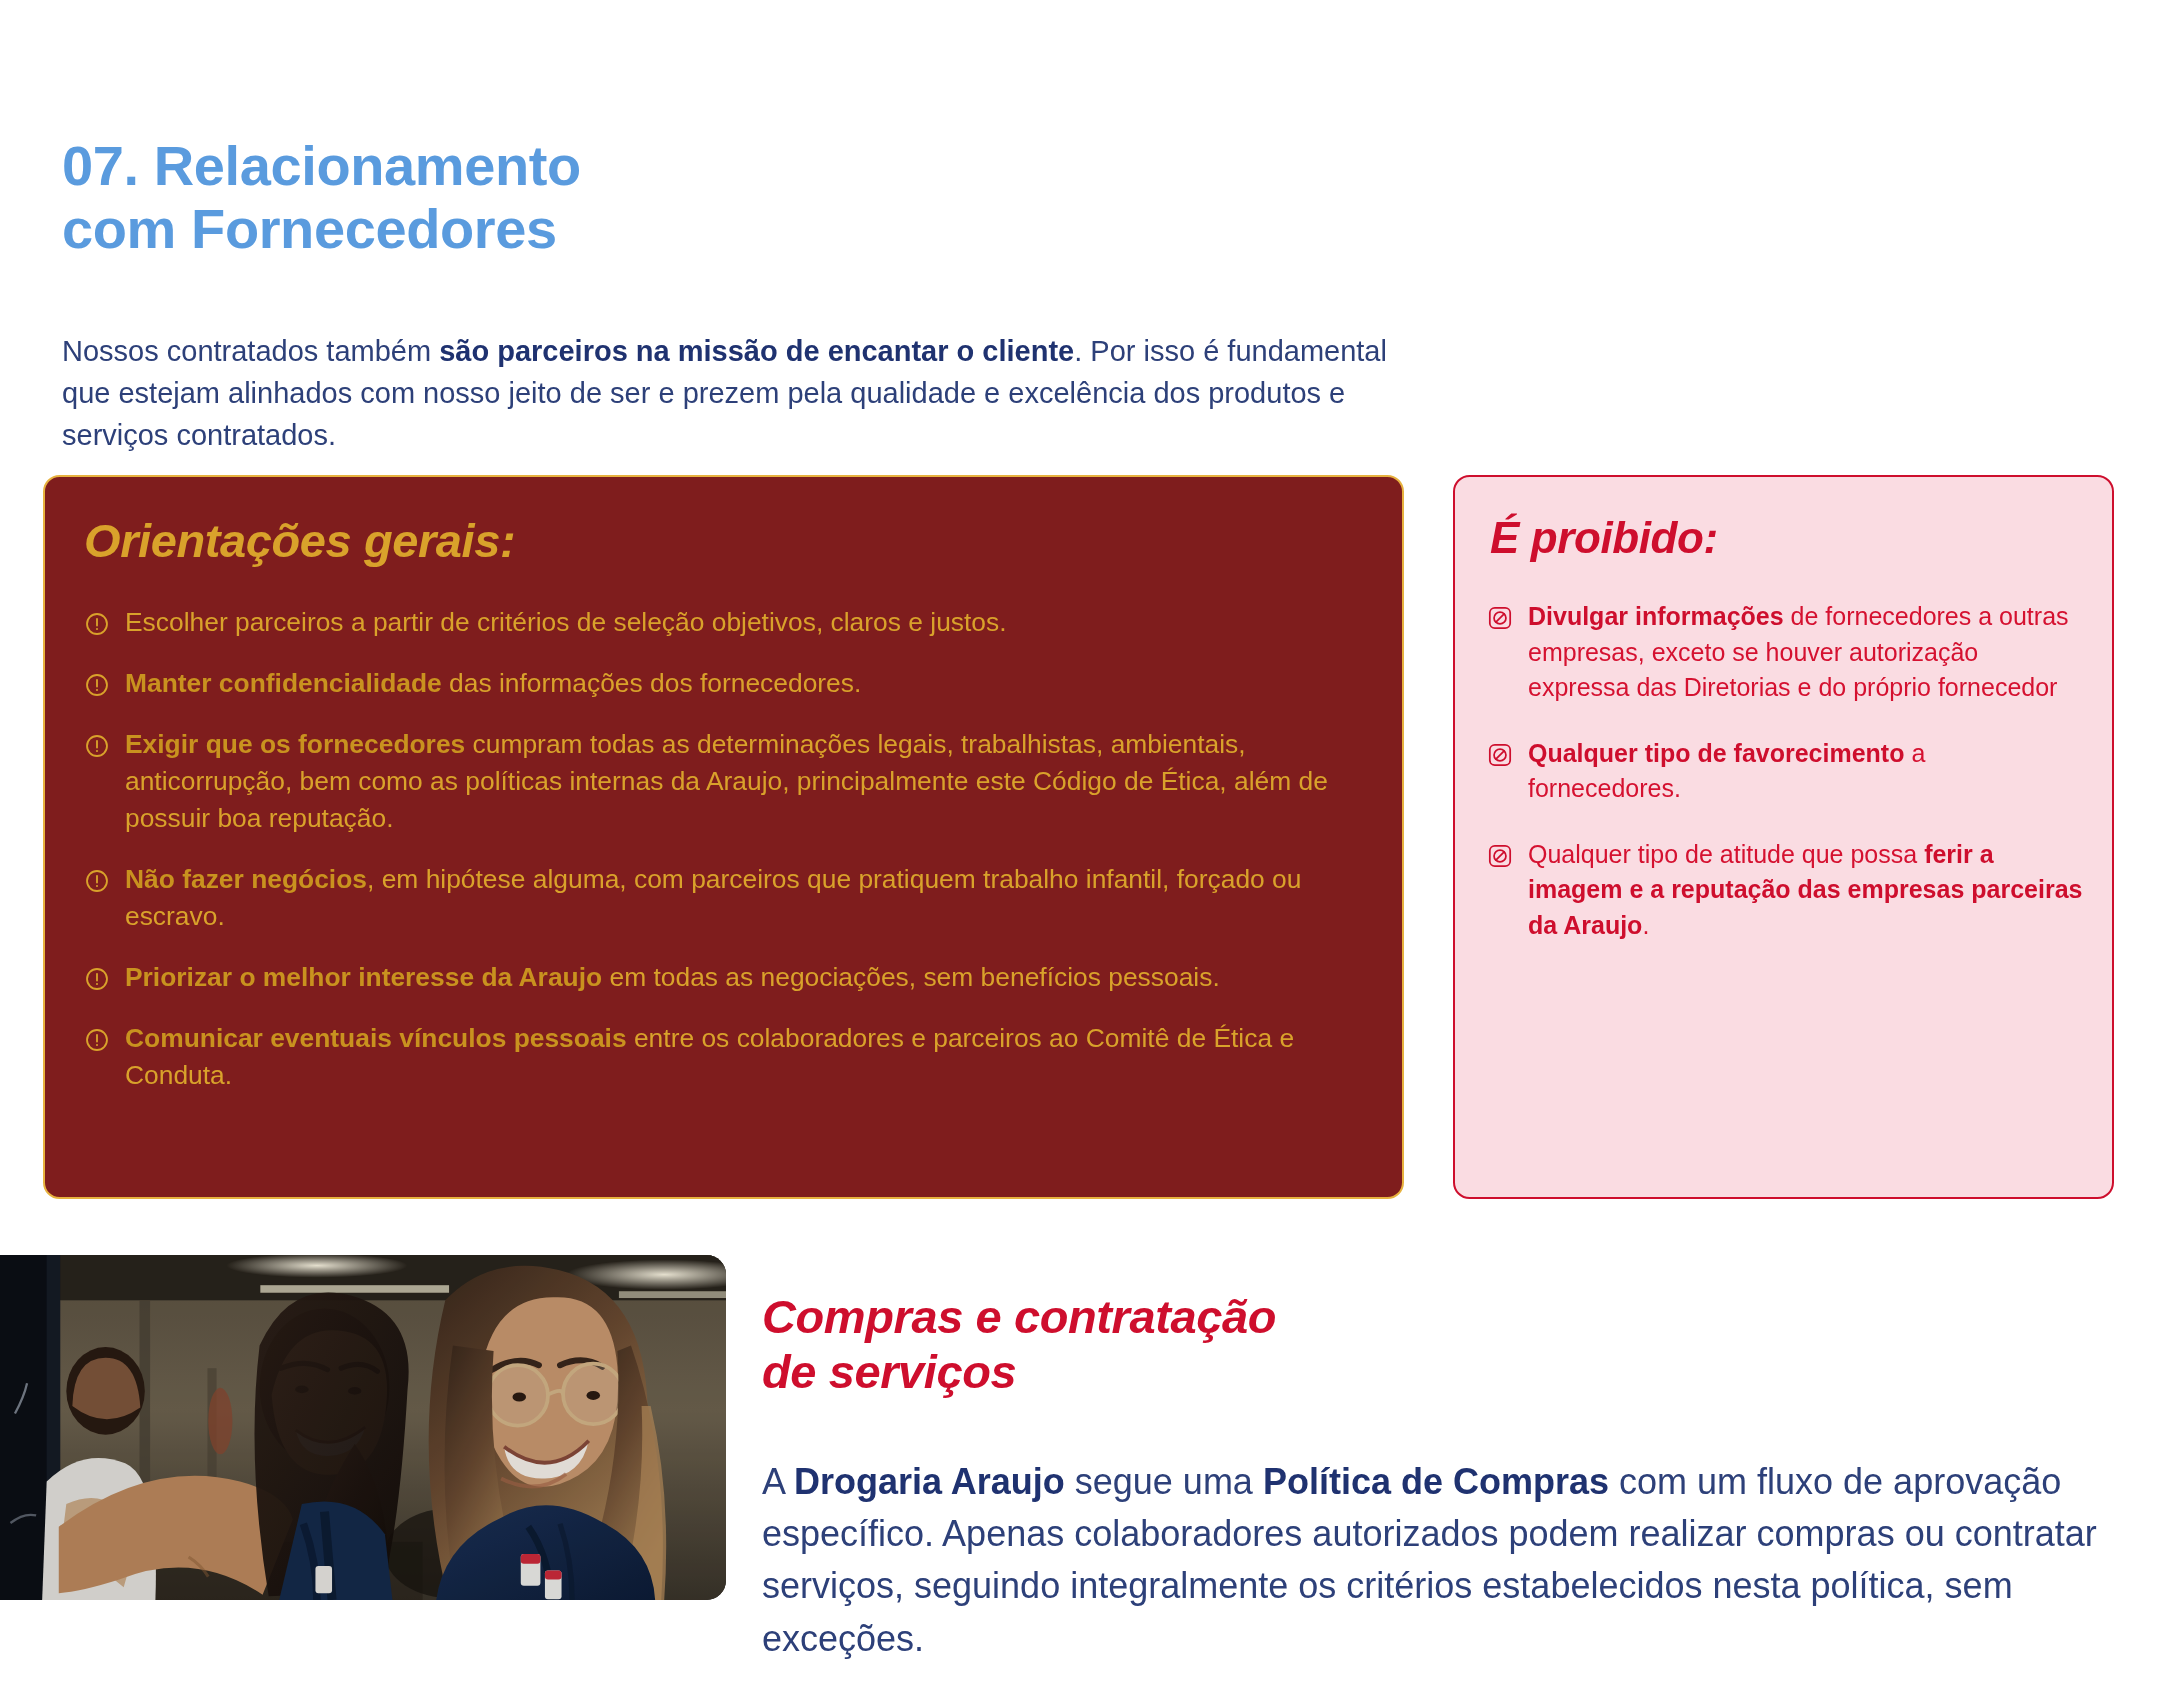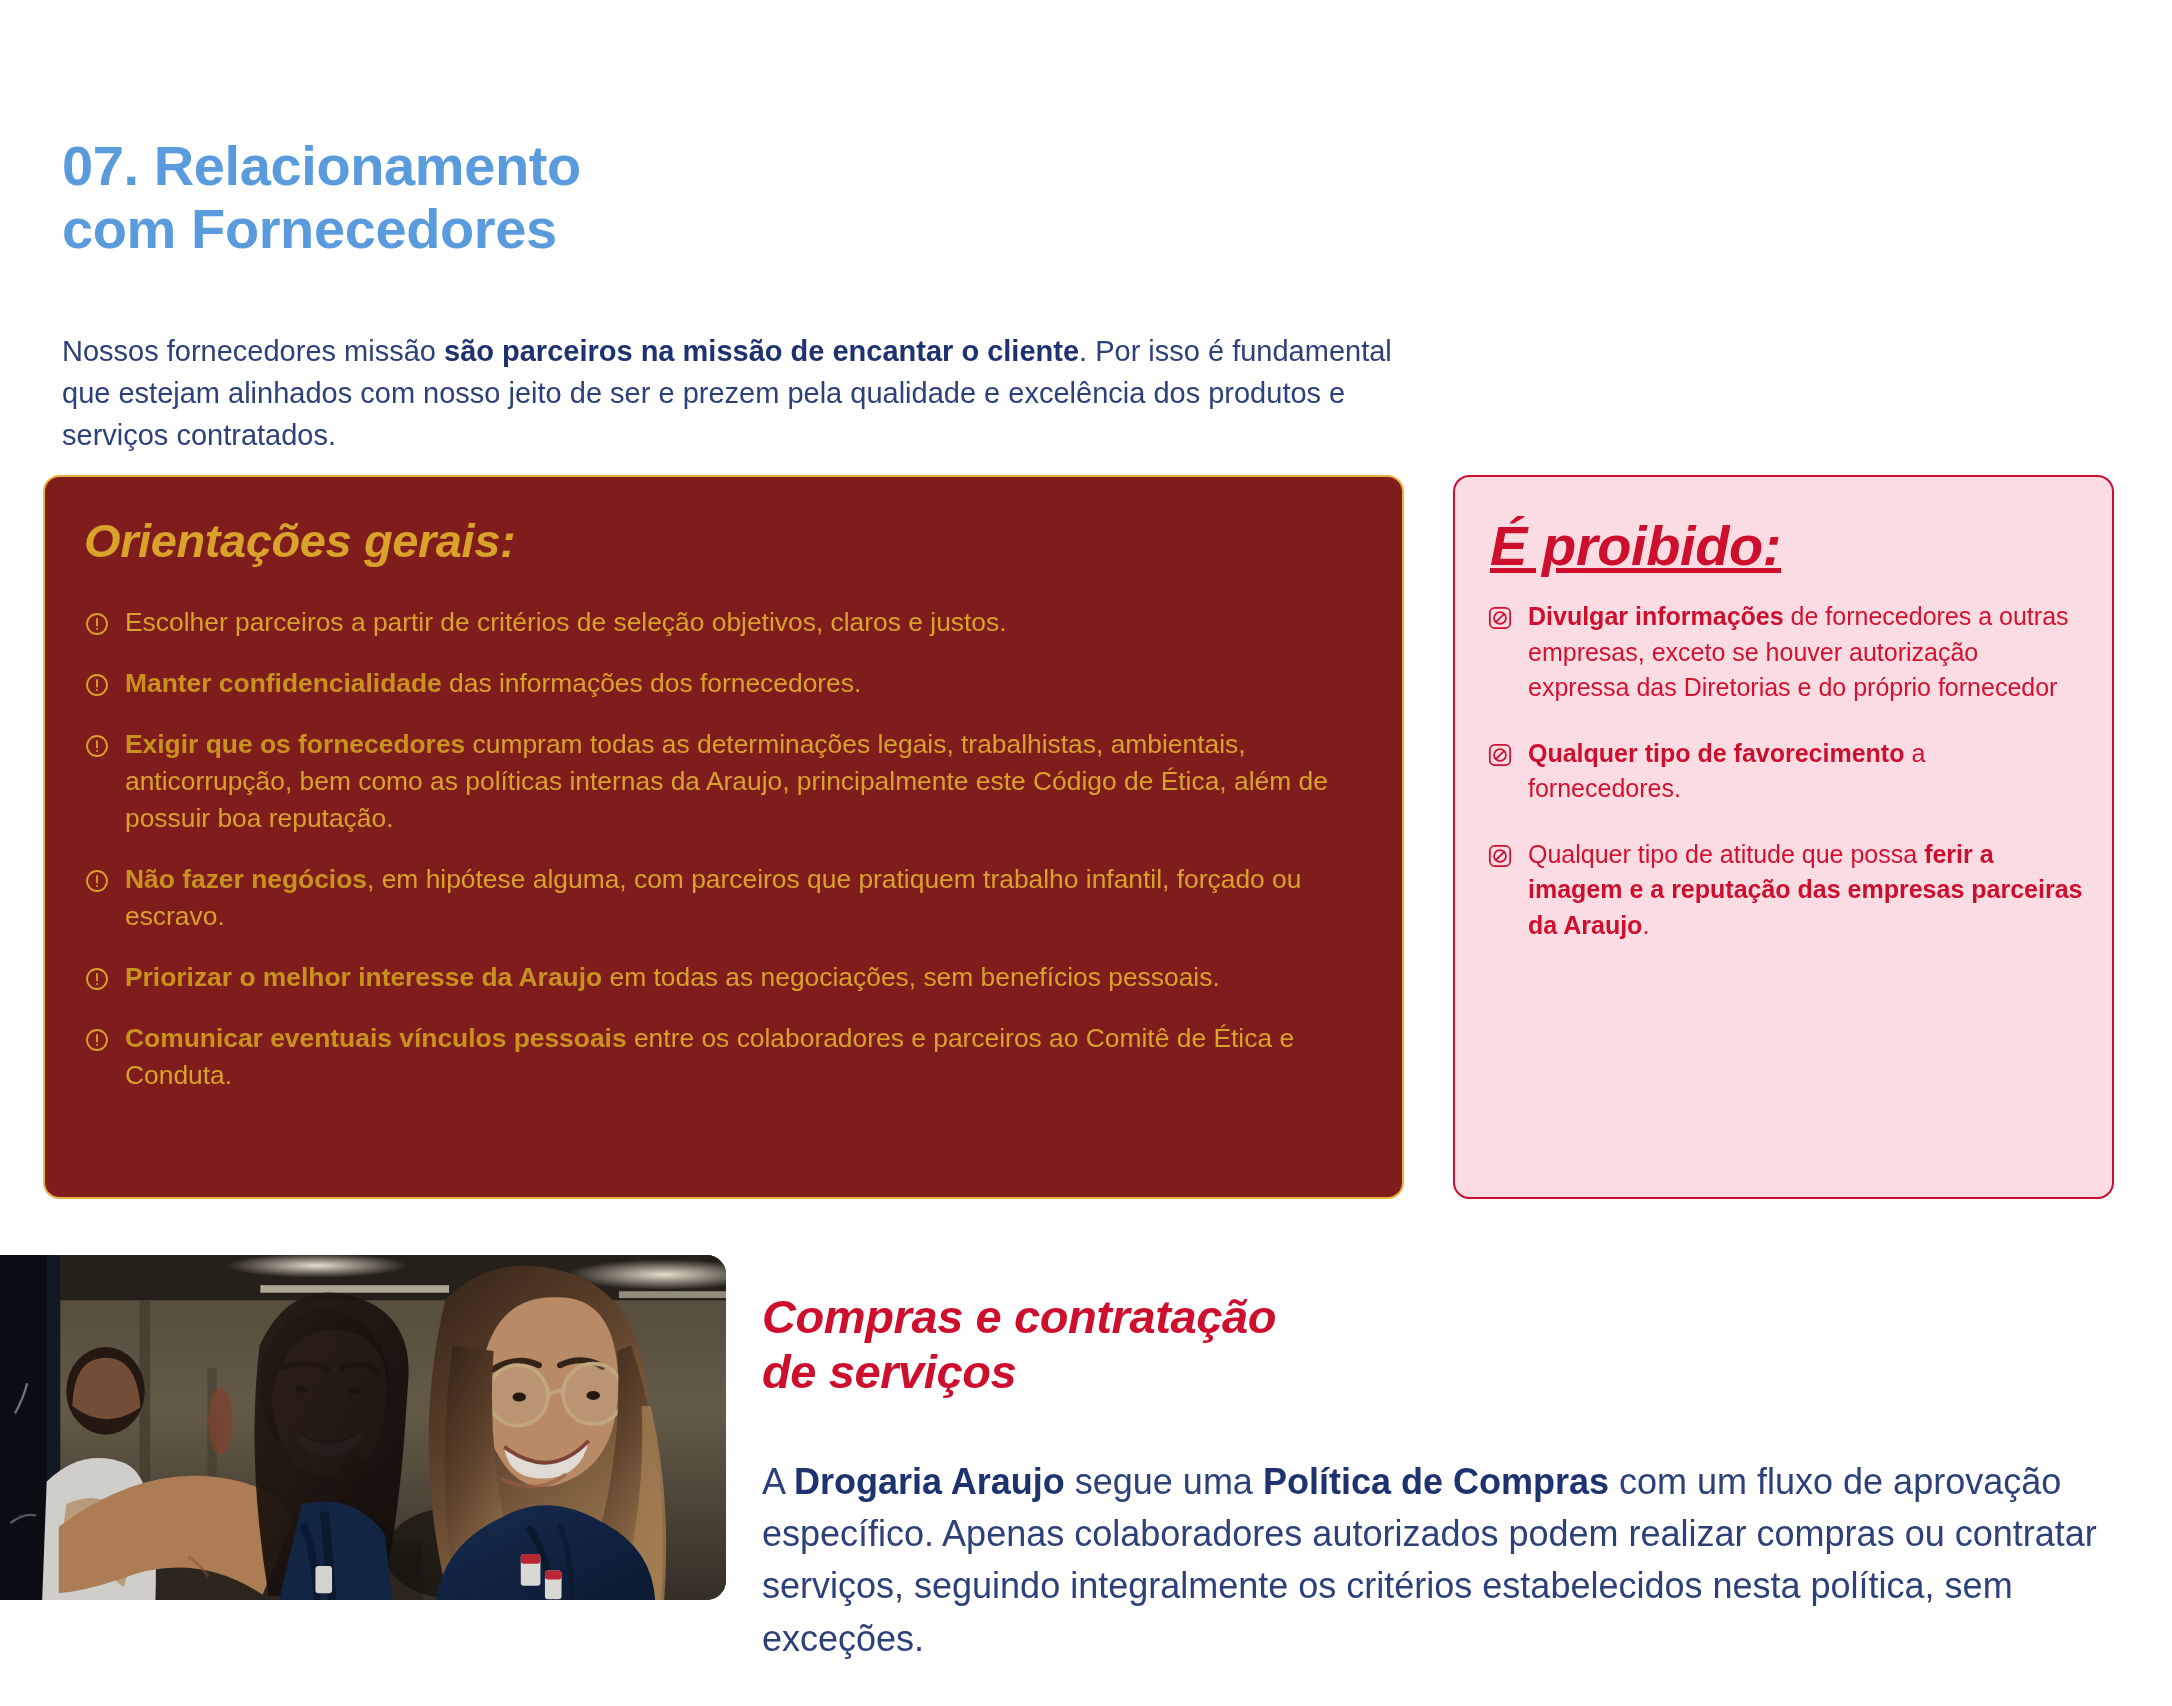--- a/index.html
+++ b/index.html
@@ -80,23 +80,22 @@
     left: 39px;
     top: 36px;
     font-size: 47px;
     color: #D9A22B;
   }
 
   .box-pink .box-title {
     position: absolute;
     left: 35px;
     top: 36px;
-    font-size: 56px;
+    font-size: 44px;
     color: #CE0E2D;
-    text-decoration: underline;
   }
 
   .bullet-list {
     position: absolute;
     list-style: none;
   }
 
   .box-yellow .bullet-list {
     left: 39px;
     top: 127px;
@@ -182,21 +181,21 @@
 </head>
 <body>
 
 <div class="page">
 
   <h1 class="section-title">
     <span class="line">07. Relacionamento</span>
     <span class="line">com Fornecedores</span>
   </h1>
 
-  <p class="intro-par"><span>Nossos fornecedores missão </span><b>são parceiros na missão de encantar o cliente</b><span>. Por isso é fundamental que estejam alinhados com nosso jeito de ser e prezem pela qualidade e excelência dos produtos e serviços contratados.</span></p>
+  <p class="intro-par"><span>Nossos contratados também </span><b>são parceiros na missão de encantar o cliente</b><span>. Por isso é fundamental que estejam alinhados com nosso jeito de ser e prezem pela qualidade e excelência dos produtos e serviços contratados.</span></p>
 
   <section class="box box-yellow">
     <h2 class="box-title">Orientações gerais:</h2>
     <ul class="bullet-list">
 
       <li class="bullet-item">
         <span class="bullet-icon">
           <svg viewBox="0 0 24 24" fill="none" stroke="#D9A22B" stroke-width="1.7">
             <circle cx="12" cy="12" r="9.2"></circle>
               <line x1="12" y1="7.2" x2="12" y2="13.4" stroke-linecap="round"></line>

